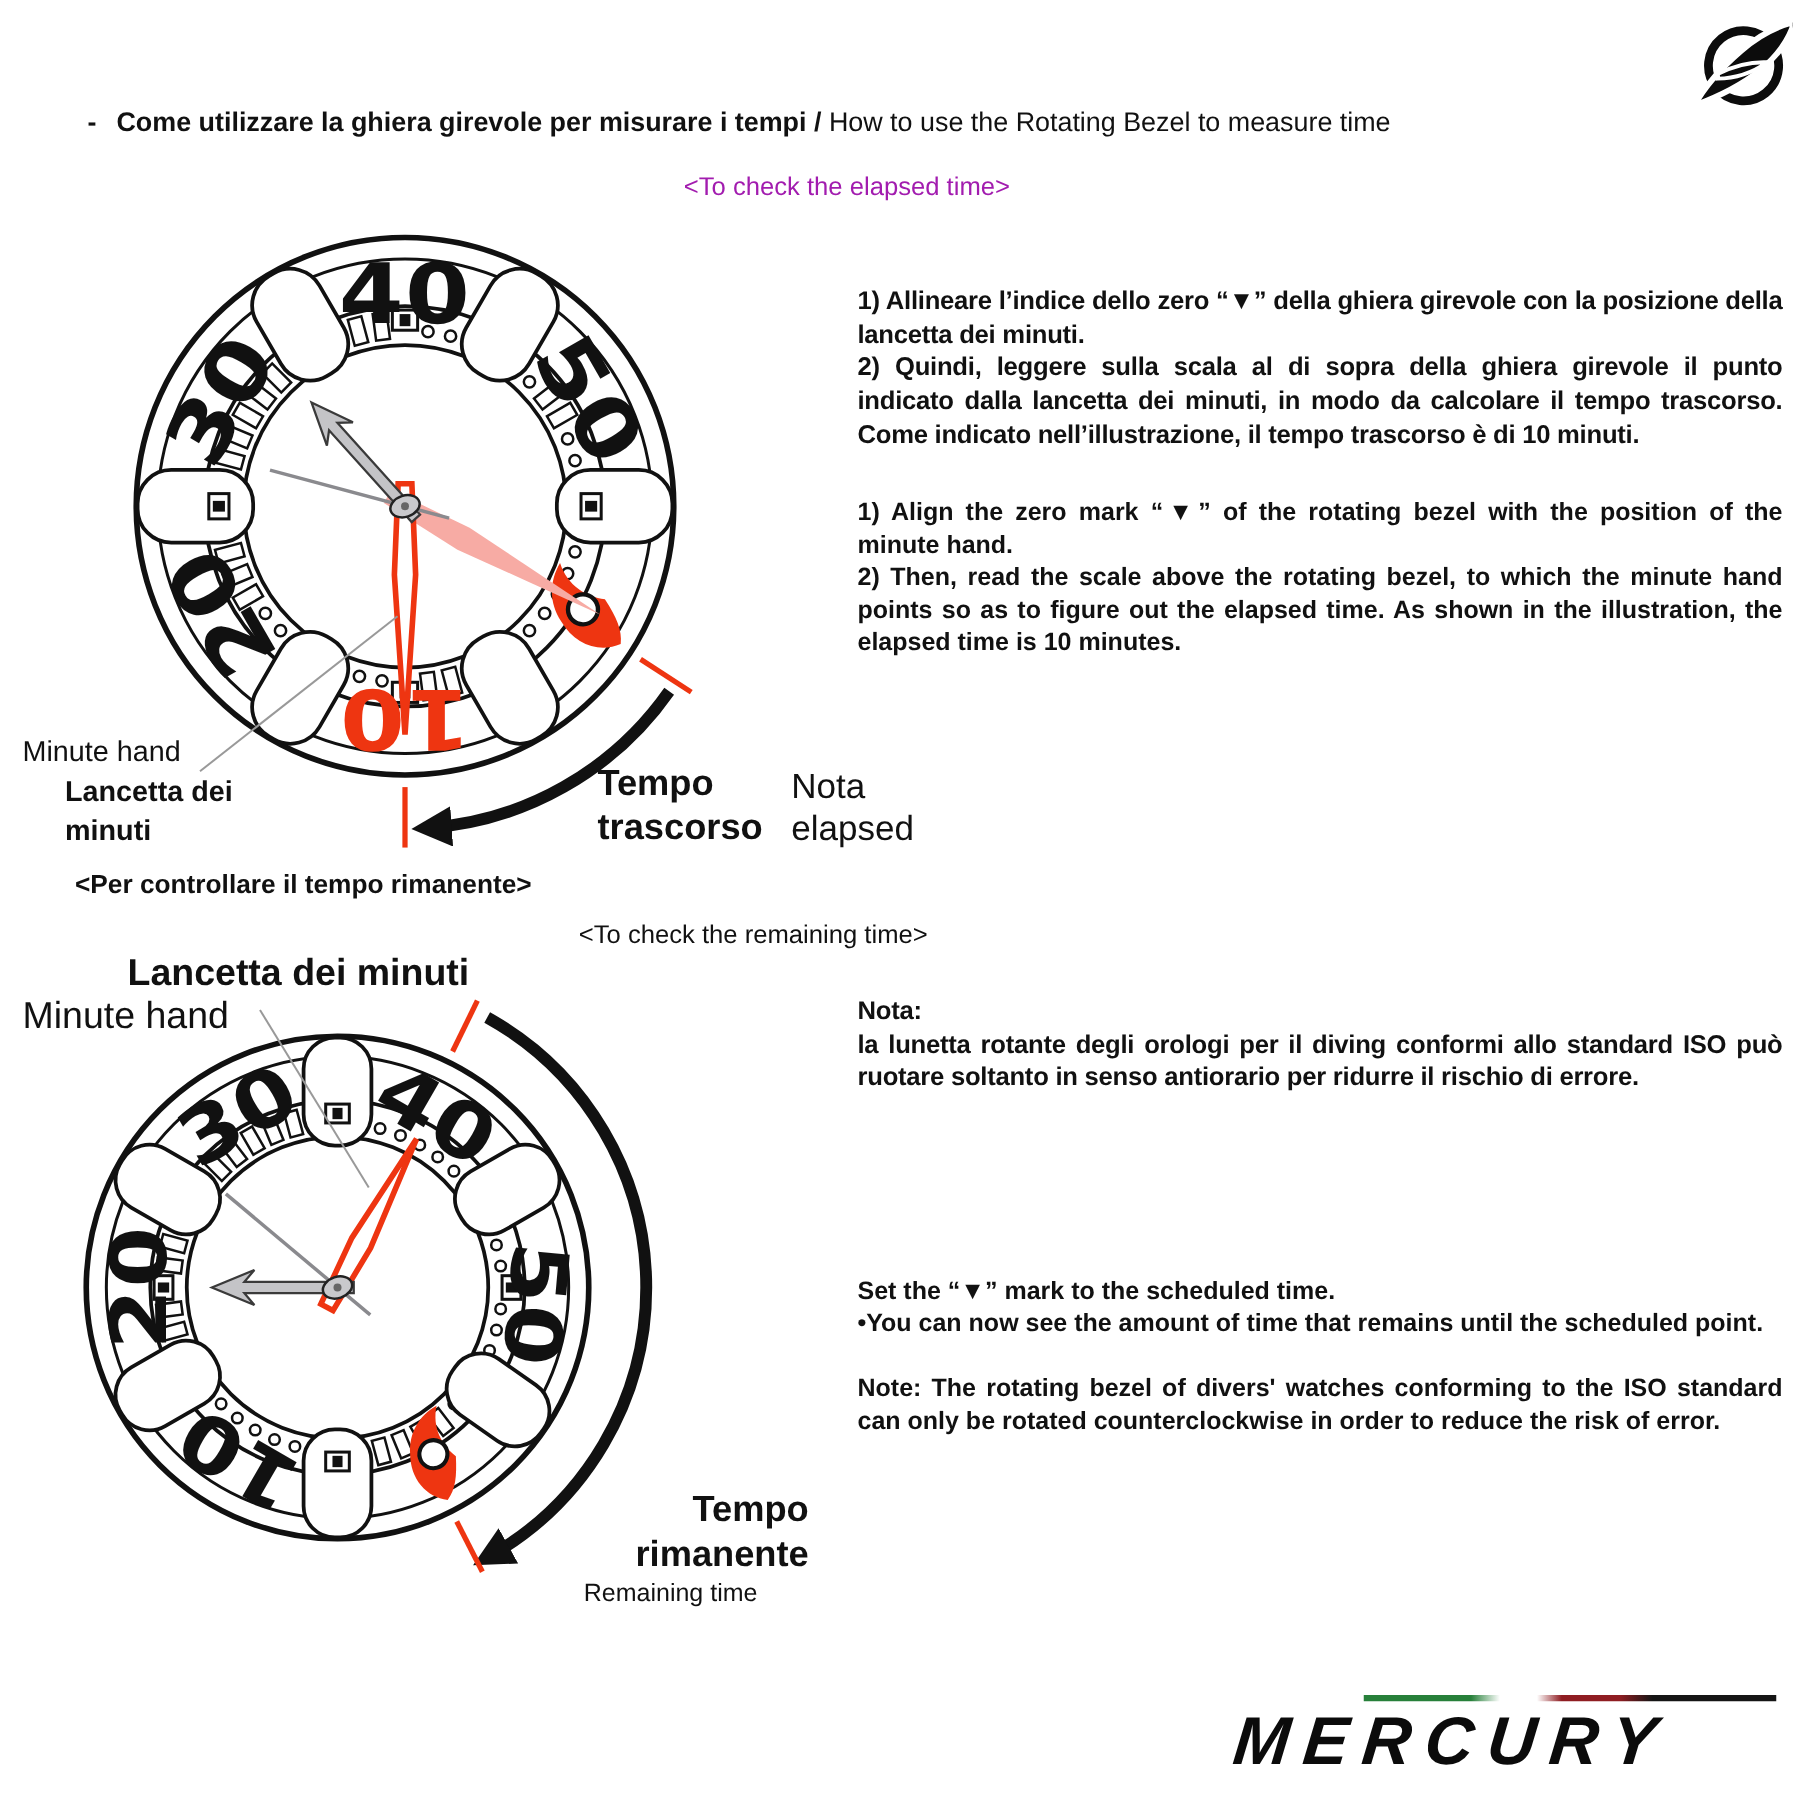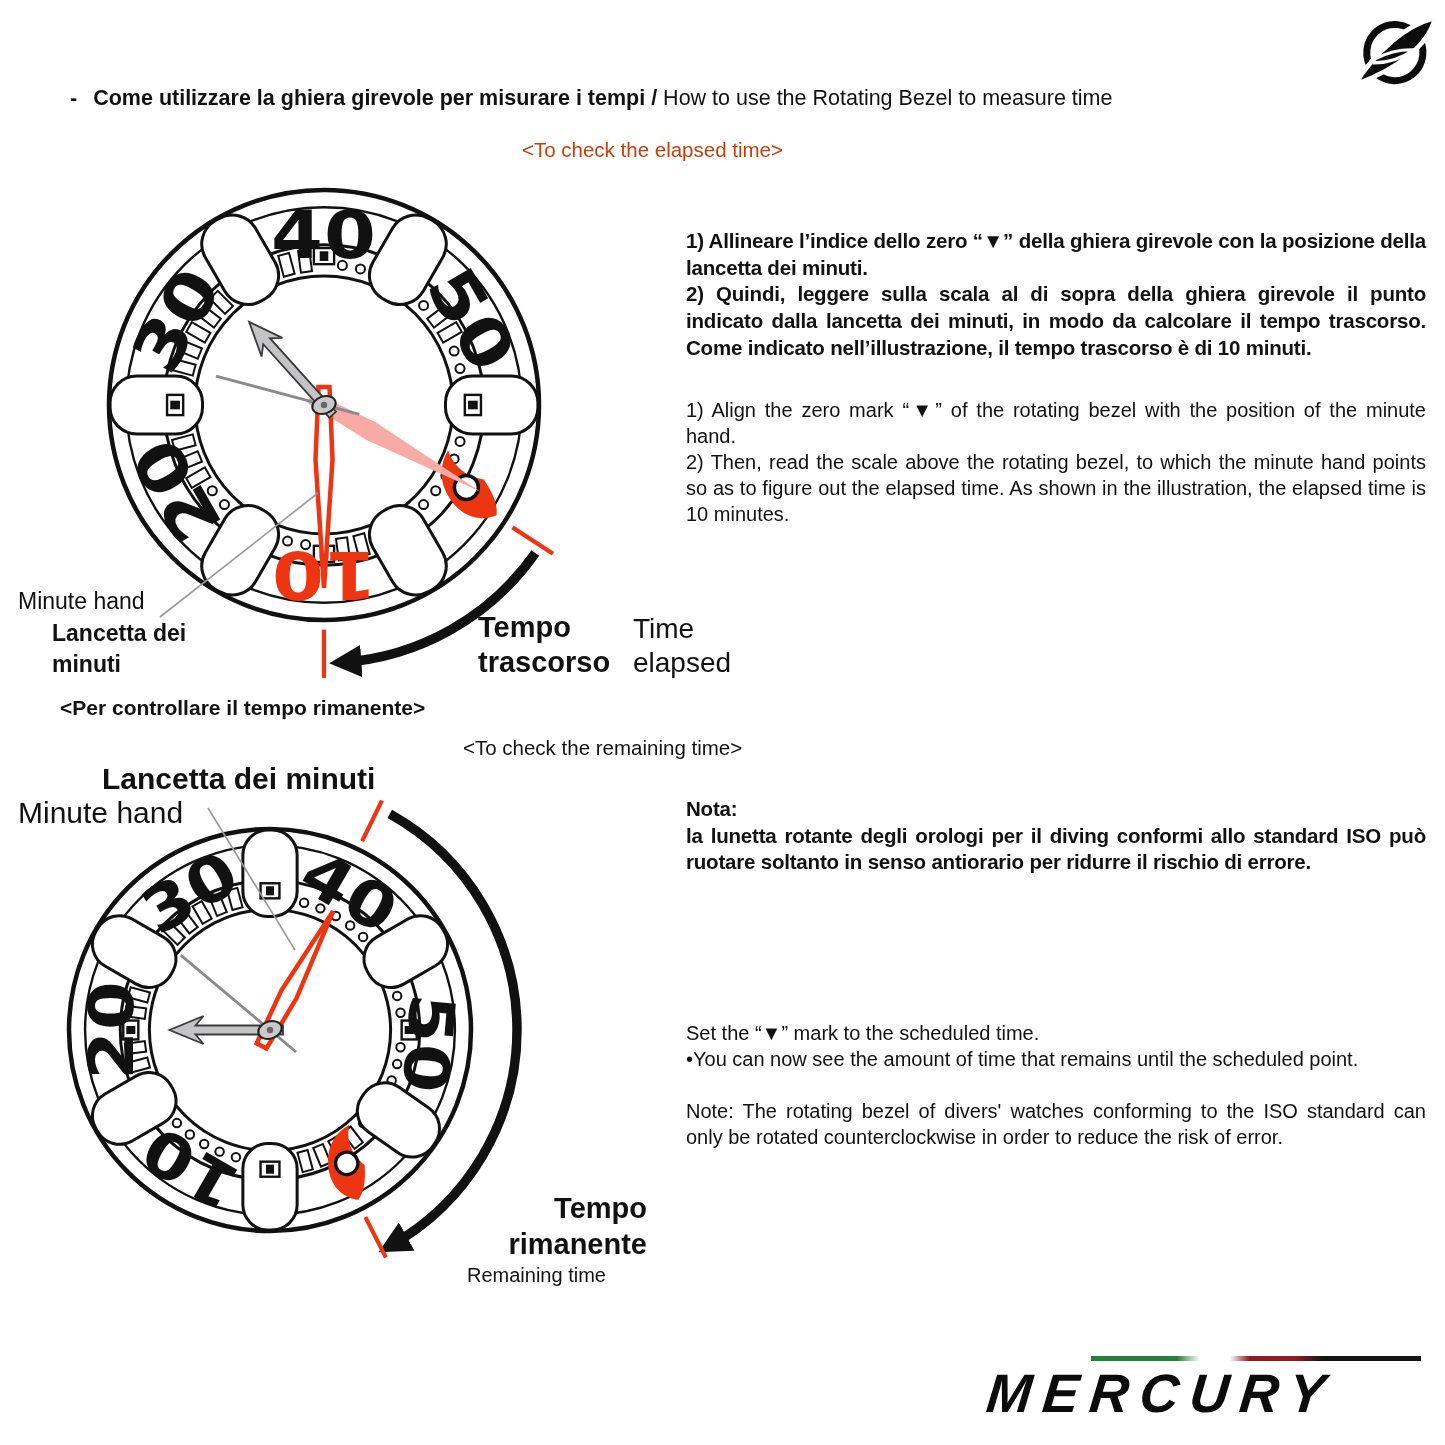--- a/index.html
+++ b/index.html
@@ -3,28 +3,28 @@
 <meta charset="utf-8">
 <style>
   html,body{margin:0;padding:0;background:#fff;}
   #page{position:relative;width:1445px;height:1445px;background:#fff;overflow:hidden;
         font-family:"Liberation Sans","DejaVu Sans",sans-serif;color:#111;border-radius:13px;}
   .abs{position:absolute;}
   .b{font-weight:bold;}
   .title-row{left:70px;top:86px;font-size:21.5px;white-space:nowrap;}
   .title-row .dash{margin-right:16px;font-weight:bold;}
   .h1-it{left:72px;top:136px;font-size:21px;white-space:nowrap;}
-  .h1-en{left:522px;top:138px;font-size:20.5px;white-space:nowrap;color:#c2410c;}
+  .h1-en{left:547px;top:138px;font-size:20.5px;white-space:nowrap;color:#a21caf;}
   .h2-it{left:60px;top:696px;font-size:21px;white-space:nowrap;}
   .h2-en{left:463px;top:736px;font-size:20.5px;white-space:nowrap;}
   .block{width:740px;text-align:justify;}
   .block p{margin:0;white-space:pre-line;line-height:1.3;}
   .block p + p{margin-top:26px;}
   .blk-it{font-weight:bold;font-size:20.5px;letter-spacing:-0.2px;}
-  .blk-en{font-size:20px;}
+  .blk-en{font-size:20px;font-weight:bold;}
   #block1-it{left:686px;top:228px;}
   #block1-en{left:686px;top:397px;}
   #block2-it{left:686px;top:796px;}
   #block2-en{left:686px;top:1020px;}
   .lbl{line-height:1.12;}
   #lbl-minutehand-1{left:18px;top:589px;font-size:23px;}
   #lbl-lancetta-1{left:52px;top:618px;font-size:23px;font-weight:bold;width:170px;line-height:1.35;}
   #lbl-tempo-trascorso{left:478px;top:610px;font-size:29px;font-weight:bold;width:175px;line-height:1.22;}
   #lbl-time-elapsed{left:633px;top:612px;font-size:28px;width:135px;line-height:1.22;}
   #lbl-lancetta-2{left:102px;top:762px;font-size:30px;font-weight:bold;white-space:nowrap;}
@@ -236,21 +236,21 @@
       <circle cx="264" cy="265" r="3.2" fill="#666"></circle>
       <path d="M 475.34122742655995,412.9827205785698 A 258 258 0 0 1 281.9971702259844,522.3715249670347" fill="none" stroke="#111111" stroke-width="9.5" marker-end="url(#watch1-svg-arrow)"></path>
       <line x1="452.4283098531381" y1="387.3667751920012" x2="492.998998577498" y2="413.71368851085316" stroke="#ee3511" stroke-width="4.2"></line>
       <line x1="264" y1="489.67499999999995" x2="264.00000000000006" y2="538.05" stroke="#ee3511" stroke-width="4.2"></line>
       <line x1="258" y1="353" x2="100" y2="477" stroke="#999" stroke-width="1.6"></line>
     </svg>
 
   <div id="lbl-minutehand-1" class="abs lbl">Minute hand</div>
   <div id="lbl-lancetta-1" class="abs lbl">Lancetta dei minuti</div>
   <div id="lbl-tempo-trascorso" class="abs lbl">Tempo trascorso</div>
-  <div id="lbl-time-elapsed" class="abs lbl">Time elapsed</div>
+  <div id="lbl-time-elapsed" class="abs lbl">Nota elapsed</div>
 
   <div class="abs h2-it b">&lt;Per controllare il tempo rimanente&gt;</div>
   <div class="abs h2-en">&lt;To check the remaining time&gt;</div>
 
   <div id="lbl-lancetta-2" class="abs lbl">Lancetta dei minuti</div>
   <div id="lbl-minutehand-2" class="abs lbl">Minute hand</div>
 
   <svg id="watch2-svg" width="520" height="520" viewBox="0 0 520 520">
       <defs>
         <marker id="watch2-svg-arrow" viewBox="0 0 10 10" refX="6" refY="5" markerWidth="3.4" markerHeight="3.4" orient="auto">

